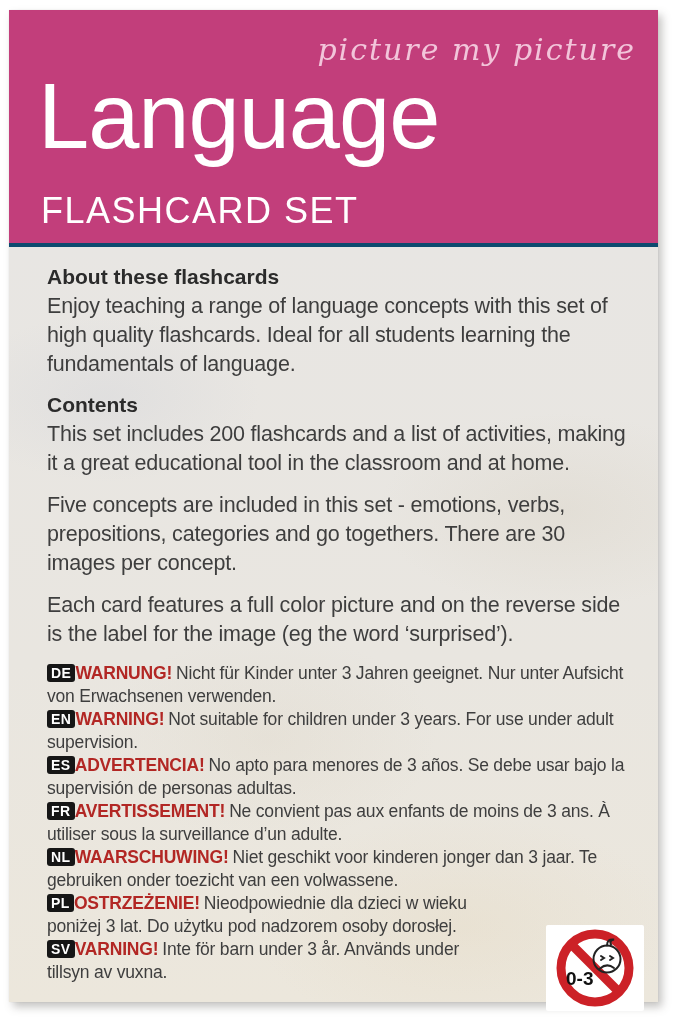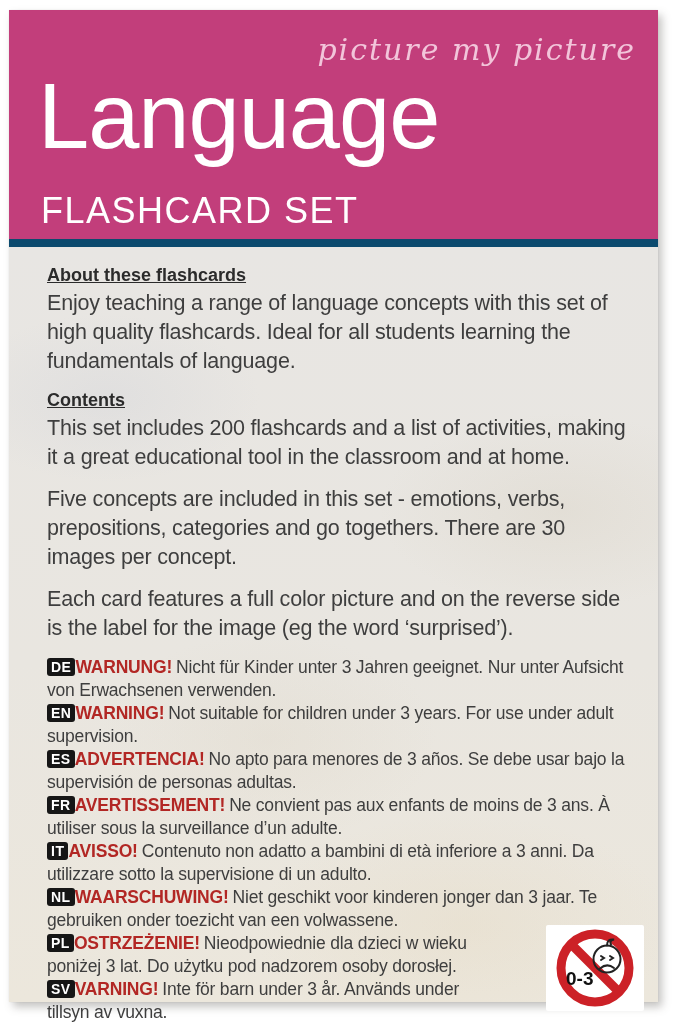--- a/index.html
+++ b/index.html
@@ -16,21 +16,21 @@
     width: 649px; height: 992px;
     background: #e9e6e1;
     box-shadow: 4px 5px 9px rgba(90,85,80,0.35), 0 0 1px rgba(0,0,0,0.2);
     border-radius: 1px;
   }
   
   .header {
     position: relative;
     width: 100%; height: 237px;
     background: #c23e7b;
-    border-bottom: 8px solid #0c4a6e;
+    border-bottom: 4px solid #0c4a6e;
     box-sizing: border-box;
   }
   .logo {
     position: absolute;
     top: 22px; right: 22px;
     font-family: "DejaVu Serif", serif;
     font-style: italic;
     font-size: 30px;
     letter-spacing: 2px;
     color: #f2c5da;
@@ -60,25 +60,24 @@
     box-sizing: border-box;
     padding: 4px 26px 0 38px;
     background:
       radial-gradient(ellipse 220px 120px at 15% 20%, rgba(190,195,210,0.20), rgba(190,195,210,0) 70%),
       radial-gradient(ellipse 260px 140px at 85% 35%, rgba(205,195,175,0.22), rgba(205,195,175,0) 70%),
       radial-gradient(ellipse 240px 150px at 40% 65%, rgba(215,205,185,0.20), rgba(215,205,185,0) 70%),
       radial-gradient(ellipse 300px 160px at 70% 90%, rgba(225,210,180,0.25), rgba(225,210,180,0) 70%),
       linear-gradient(180deg, #e8e6e3 0%, #e9e6e0 55%, #ece7dc 100%);
   }
   h2.section-heading {
-    font-size: 18px;
+    font-size: 21px;
     font-weight: bold;
     color: #2b2b2b;
     margin: 14px 0 3px 0;
-    text-decoration: underline;
   }
   p.body-text {
     font-size: 21.5px;
     line-height: 29px;
     color: #3e3e3e;
     margin: 0 0 13px 0;
     letter-spacing: -0.2px;
   }
   
   .warnings { margin-top: 2px; }
@@ -154,23 +153,20 @@
       <div class="warning">
         <span class="lang-badge">EN</span><span class="warn-keyword">WARNING!</span><span>Not suitable for children under 3 years. For use under adult supervision.</span>
       </div>
       <div class="warning">
         <span class="lang-badge">ES</span><span class="warn-keyword">ADVERTENCIA!</span><span>No apto para menores de 3 años. Se debe usar bajo la supervisión de personas adultas.</span>
       </div>
       <div class="warning">
         <span class="lang-badge">FR</span><span class="warn-keyword">AVERTISSEMENT!</span><span>Ne convient pas aux enfants de moins de 3 ans. À utiliser sous la surveillance d’un adulte.</span>
       </div>
       <div class="warning">
-        <span class="lang-badge">IT</span><span class="warn-keyword">AVISSO!</span><span>Contenuto non adatto a bambini di età inferiore a 3 anni. Da utilizzare sotto la supervisione di un adulto.</span>
-      </div>
-      <div class="warning">
         <span class="lang-badge">NL</span><span class="warn-keyword">WAARSCHUWING!</span><span>Niet geschikt voor kinderen jonger dan 3 jaar. Te gebruiken onder toezicht van een volwassene.</span>
       </div>
       <div class="warning narrow">
         <span class="lang-badge">PL</span><span class="warn-keyword">OSTRZEŻENIE!</span><span>Nieodpowiednie dla dzieci w wieku poniżej 3 lat. Do użytku pod nadzorem osoby dorosłej.</span>
       </div>
       <div class="warning narrow">
         <span class="lang-badge">SV</span><span class="warn-keyword">VARNING!</span><span>Inte för barn under 3 år. Används under tillsyn av vuxna.</span>
       </div>
     </div>
   </div>

